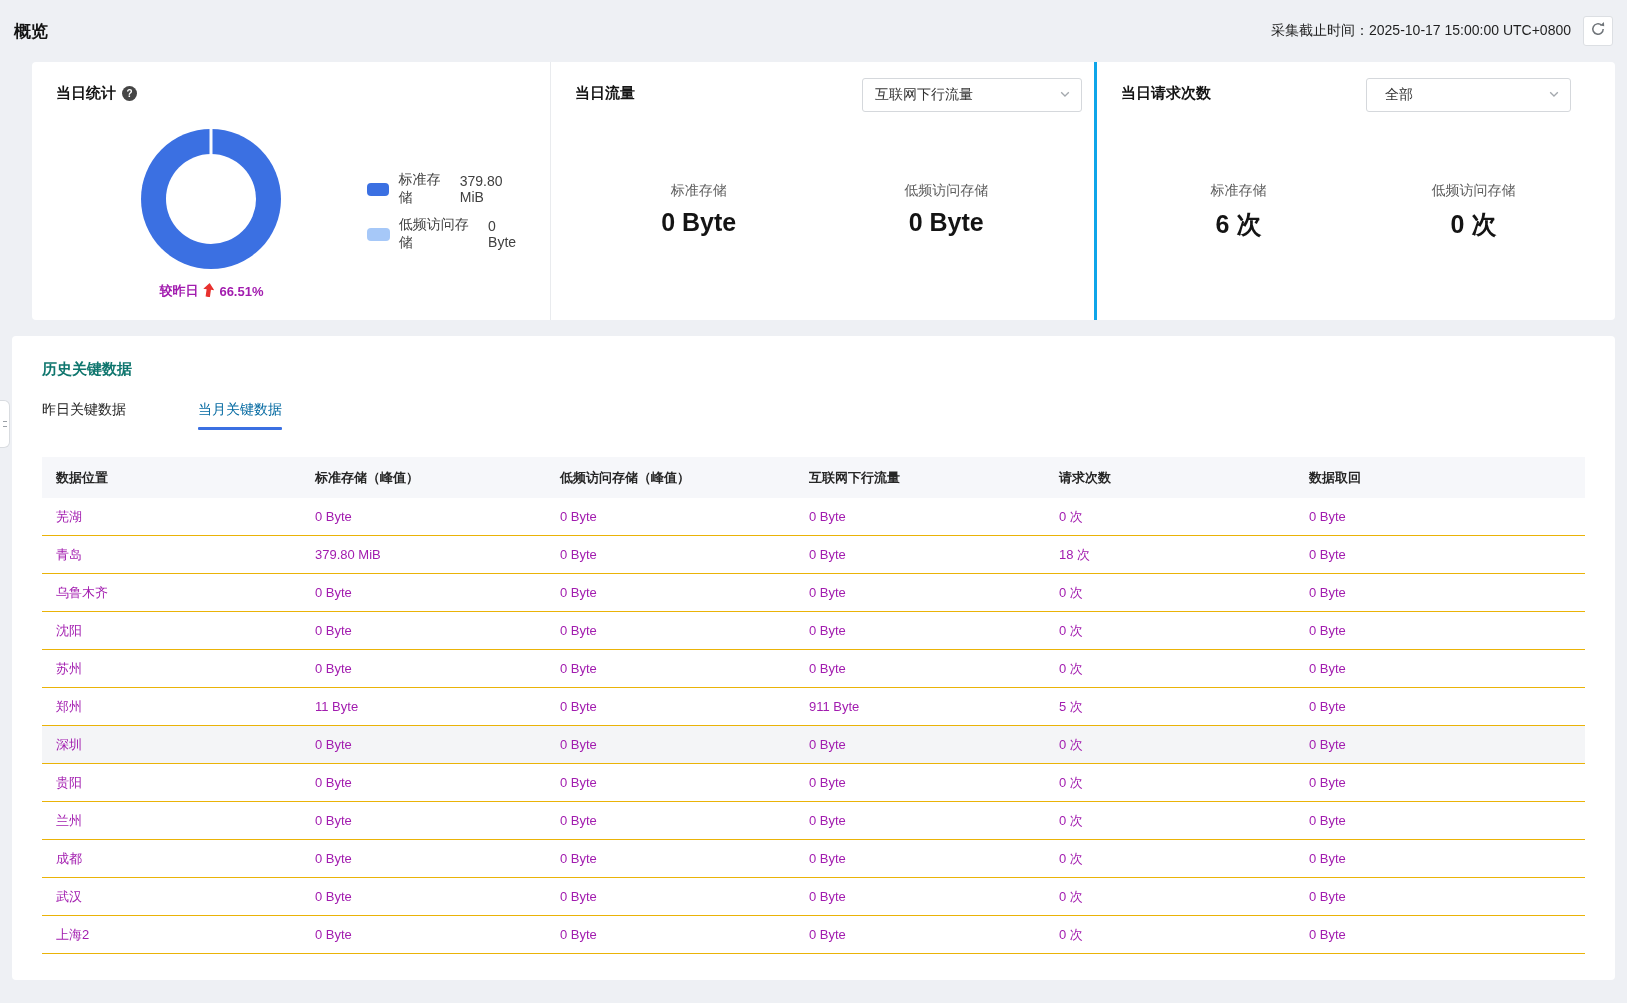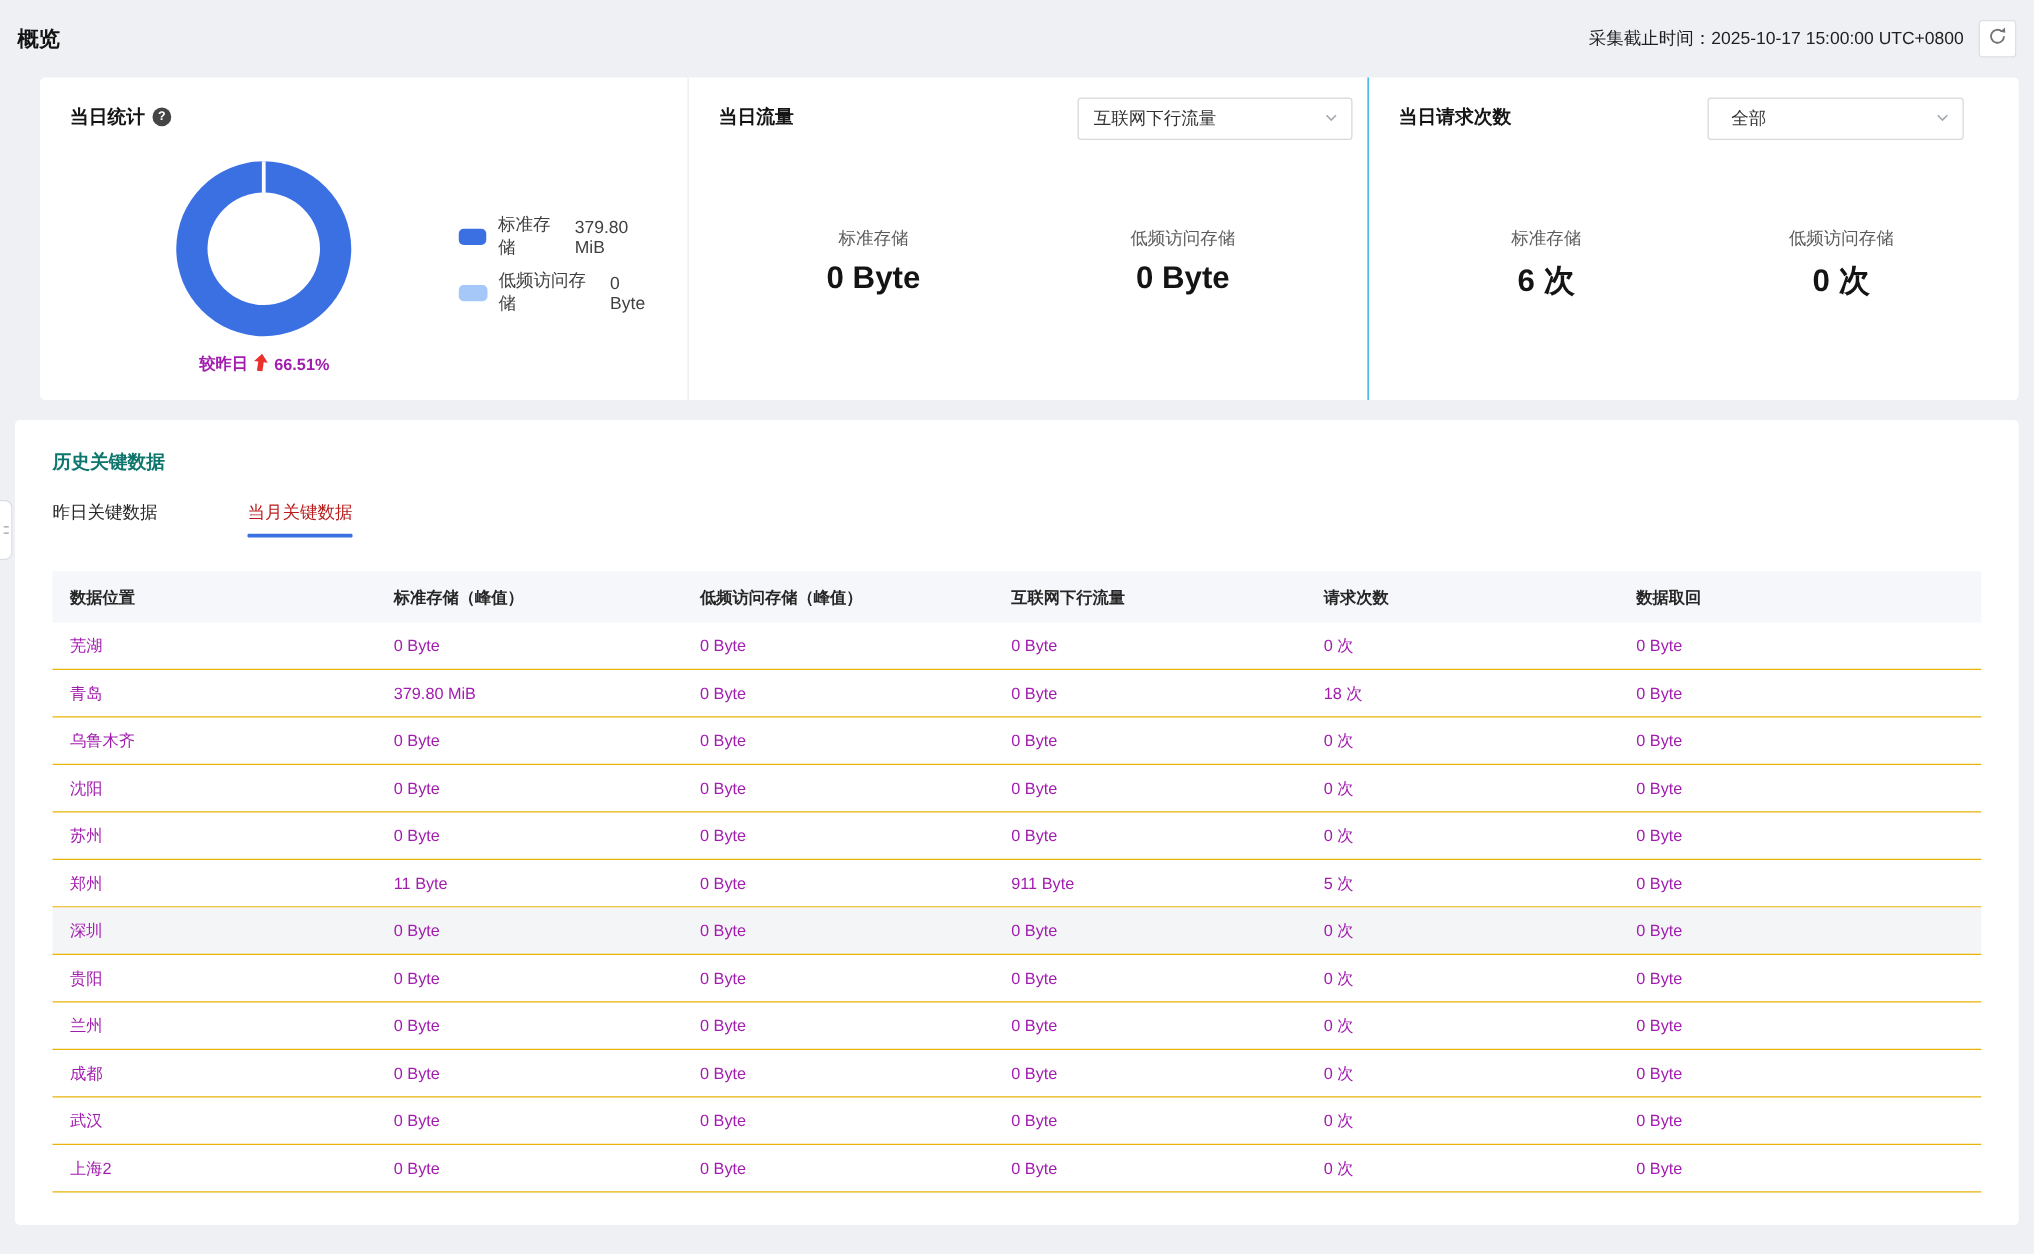--- a/index.html
+++ b/index.html
@@ -23,21 +23,21 @@
     cursor:pointer;
   }
 
   
   .panel { background:#fff; border-radius:4px; margin:0 12px; }
   .panel-top { height:258px; display:flex;margin-left:32px; }
 
   .card { padding:16px 24px 0 24px; position:relative; }
   .card1 { width:518px; }
   .card2 { width:544px; border-left:1px solid #e9ebee; }
-  .card3 { flex:1; border-left:1px solid #0ea5e9; }
+  .card3 { flex:1; border-left:3px solid #0ea5e9; }
   .card-head { display:flex; align-items:flex-start; justify-content:space-between; }
   .card-title { font-size:15px; font-weight:bold; color:#141414; display:flex; align-items:center; gap:6px; padding-top:6px; }
   .help-icon {
     width:15px; height:15px; border-radius:50%; background:#454545; color:#fff;
     font-size:10px; font-weight:bold; display:inline-flex; align-items:center; justify-content:center;
     cursor:pointer;
   }
 
   .select {
     height:34px; background:#fff; border:1px solid #d5d8dc; border-radius:3px;
@@ -66,21 +66,21 @@
   .stats { display:flex; margin-top:70px; }
   .stat { flex:1; text-align:center; }
   .stat-label { font-size:14px; color:#5c5c5c; }
   .stat-value { margin-top:8px; font-size:25px; font-weight:bold; color:#141414; }
 
   
   .panel-history { margin-top:16px; padding:24px 0 26px 0; }
   .history-title { font-size:15px; font-weight:bold; color:#0f766e; margin-left:30px; }
   .tabs { display:flex; gap:72px; margin:22px 0 0 30px; }
   .tab { font-size:14px; color:#262626; cursor:pointer; padding-bottom:11px; position:relative; }
-  .tab.active { color:#b91c1c; }
+  .tab.active { color:#0369a1; }
   .tab.active::after { content:""; position:absolute; left:0; right:0; bottom:0; height:3px; background:#3b70e2; border-radius:1px; }
 
   .table { margin:27px 30px 0 30px; font-size:13px; }
   .trow, .thead {
     display:grid;
     grid-template-columns:259px 245px 249px 250px 250px 1fr;
     align-items:center;
   }
   .thead { background:#f6f7fa; height:41px; font-weight:bold; color:#262626; }
   .trow { height:38px; border-bottom:1px solid #eab308; color:#a21caf; }

